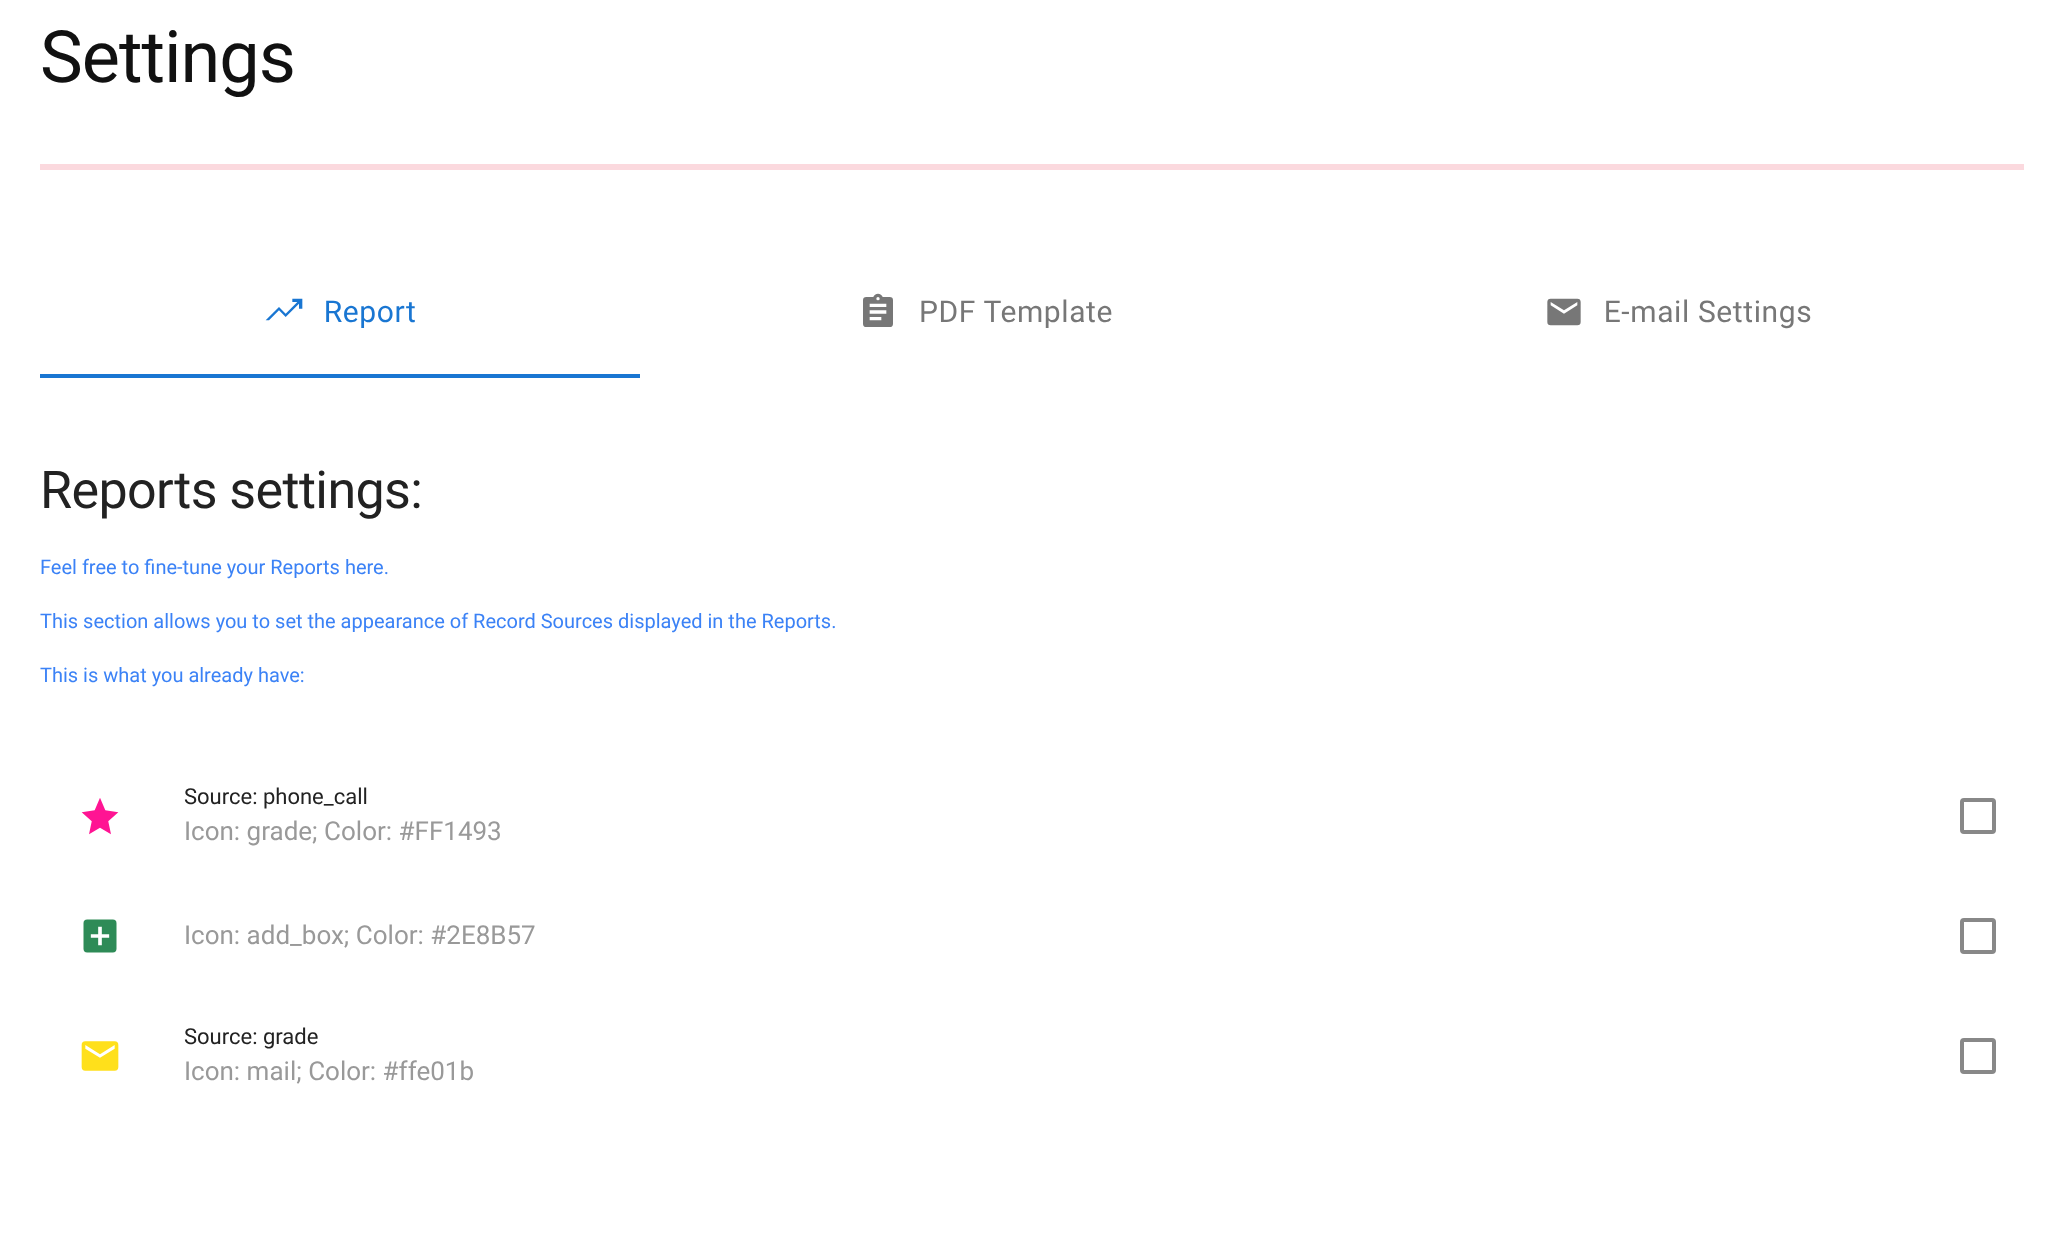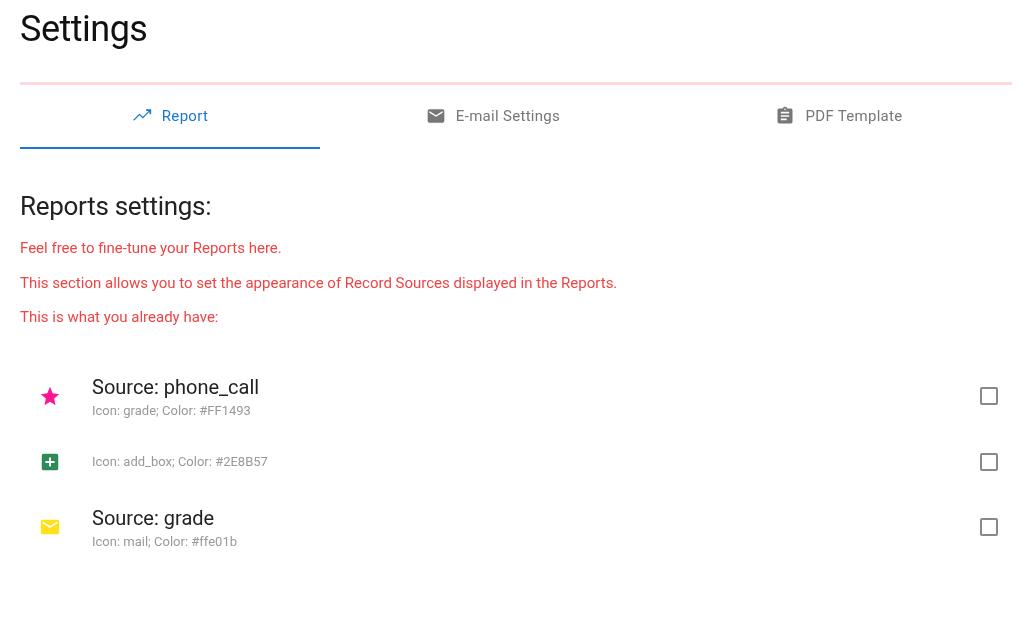--- a/index.html
+++ b/index.html
@@ -37,20 +37,21 @@
       justify-content: center;
       gap: 10px;
       height: 64px;
       color: #777;
       font-size: 15px;
       letter-spacing: 0.3px;
       cursor: pointer;
       border-bottom: 2px solid transparent;
       user-select: none;
       position: relative;
+      margin-top: 40px;
     }
     .tab.active {
       color: #1976d2;
       border-bottom: 2px solid #1976d2;
       max-width: 300px;
       flex: 0 0 300px;
     }
     .tab.inactive {
       flex: 1;
     }
@@ -68,22 +69,22 @@
       padding: 20px 0 0 0;
     }
     .section-heading {
       font-size: 26px;
       font-weight: 400;
       color: #222;
       margin: 22px 0 16px 0;
       letter-spacing: -0.3px;
     }
     .section-text {
-      font-size: 15px;
-      color: #ef4444;
+      font-size: 10px;
+      color: #3b82f6;
       margin-bottom: 12px;
       line-height: 1.5;
     }
     .source-list {
       margin-top: 30px;
     }
     .source-row {
       display: flex;
       align-items: center;
       padding: 16px 0;
@@ -94,21 +95,21 @@
       height: 24px;
       display: flex;
       align-items: center;
       justify-content: center;
       margin-left: 18px;
     }
     .source-text {
       flex: 1;
     }
     .source-primary {
-      font-size: 20px;
+      font-size: 11px;
       color: #222;
       margin-bottom: 4px;
     }
     .source-secondary {
       font-size: 13px;
       color: #999;
     }
     .checkbox {
       width: 18px;
       height: 18px;
@@ -130,32 +131,32 @@
     <span class="icon">
       <svg viewBox="0 0 24 24" width="20" height="20">
           <path d="M3 17l6-6 4 4 8-8v3h2V4h-6v2h3l-7 7-4-4-8 8z"></path>
         </svg>
     </span>
     <span>Report</span>
   </div>
   <div class="tab inactive">
     <span class="icon">
       <svg viewBox="0 0 24 24" width="20" height="20">
+          <path d="M19 3h-4.18C14.4 1.84 13.3 1 12 1s-2.4.84-2.82 2H5a2 2 0 0 0-2 2v14a2 2 0 0 0 2 2h14a2 2 0 0 0 2-2V5a2 2 0 0 0-2-2zm-7 0a1 1 0 1 1 0 2 1 1 0 0 1 0-2zM7 7h10v2H7V7zm0 4h10v2H7v-2zm0 4h7v2H7v-2z"></path>
+        </svg>
+    </span>
+    <span>PDF Template</span>
+  </div>
+  <div class="tab inactive">
+    <span class="icon">
+      <svg viewBox="0 0 24 24" width="20" height="20">
           <path d="M20 4H4a2 2 0 0 0-2 2v12a2 2 0 0 0 2 2h16a2 2 0 0 0 2-2V6a2 2 0 0 0-2-2zm0 4-8 5-8-5V6l8 5 8-5v2z"></path>
         </svg>
     </span>
     <span>E-mail Settings</span>
-  </div>
-  <div class="tab inactive">
-    <span class="icon">
-      <svg viewBox="0 0 24 24" width="20" height="20">
-          <path d="M19 3h-4.18C14.4 1.84 13.3 1 12 1s-2.4.84-2.82 2H5a2 2 0 0 0-2 2v14a2 2 0 0 0 2 2h14a2 2 0 0 0 2-2V5a2 2 0 0 0-2-2zm-7 0a1 1 0 1 1 0 2 1 1 0 0 1 0-2zM7 7h10v2H7V7zm0 4h10v2H7v-2zm0 4h7v2H7v-2z"></path>
-        </svg>
-    </span>
-    <span>PDF Template</span>
   </div>
 </div>
 
 <div class="section">
   <h2 class="section-heading">Reports settings:</h2>
   <p class="section-text">Feel free to fine-tune your Reports here.</p>
 
   <p class="section-text">This section allows you to set the appearance of Record Sources displayed in the Reports.</p>
   <p class="section-text">This is what you already have:</p>
 

